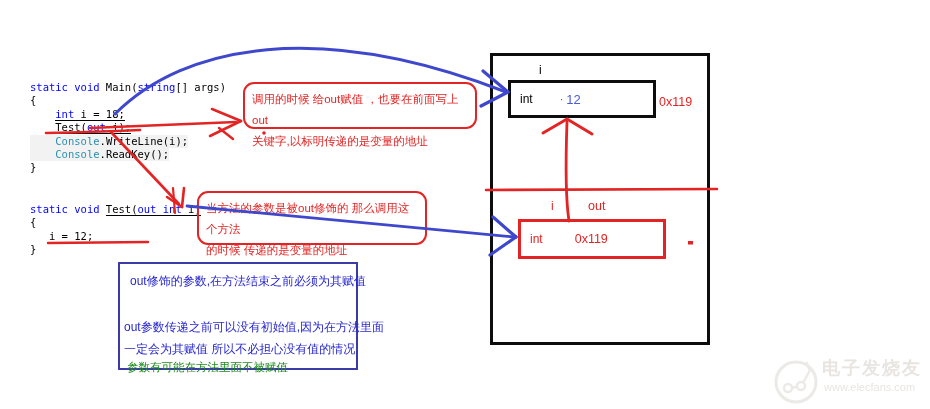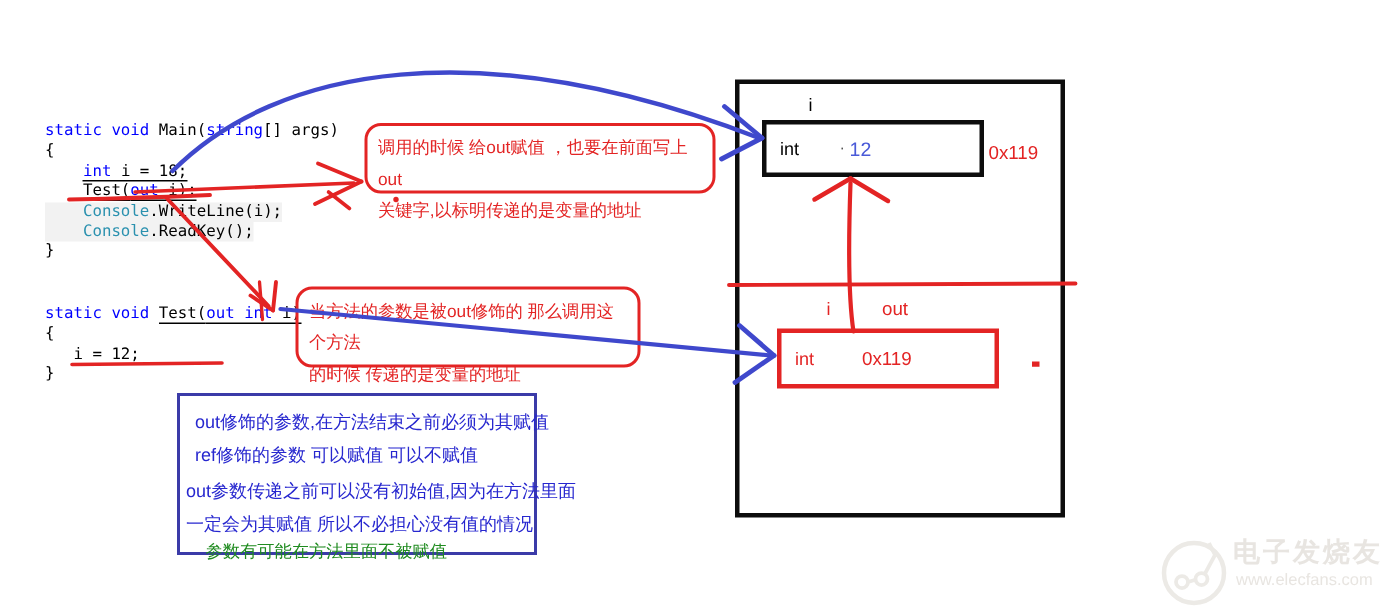--- a/index.html
+++ b/index.html
@@ -93,25 +93,24 @@
   </div>
 
   <div id="note2" class="red-note">
     <div>当方法的参数是被out修饰的 那么调用这个方法</div>
     <div>的时候 传递的是变量的地址</div>
   </div>
 
 
   <div id="rules-box">
     <div class="rule" style="left:10px;top:9px">out修饰的参数,在方法结束之前必须为其赋值</div>
-    <div class="rule" style="left:10px;top:31px">ref修饰的参数 可以赋值 可以不赋值</div>
     <div class="rule" style="left:4px;top:55px">out参数传递之前可以没有初始值,因为在方法里面</div>
     <div class="rule" style="left:4px;top:77px">一定会为其赋值 所以不必担心没有值的情况</div>
   </div>
-  <div class="rule g" style="left:137px;top:360px">参数有可能在方法里面不被赋值</div>
+  <div class="rule g" style="left:127px;top:360px">参数有可能在方法里面不被赋值</div>
 
   <div id="mem-container"></div>
 
   <div id="label-i-top" class="mem-label">i</div>
   <div id="stack-top-box">
     <span class="mem-type">int</span>
     <span class="mem-dot">·</span>
     <span class="mem-val">12</span>
   </div>
   <div id="addr-top" class="mem-label">0x119</div>

